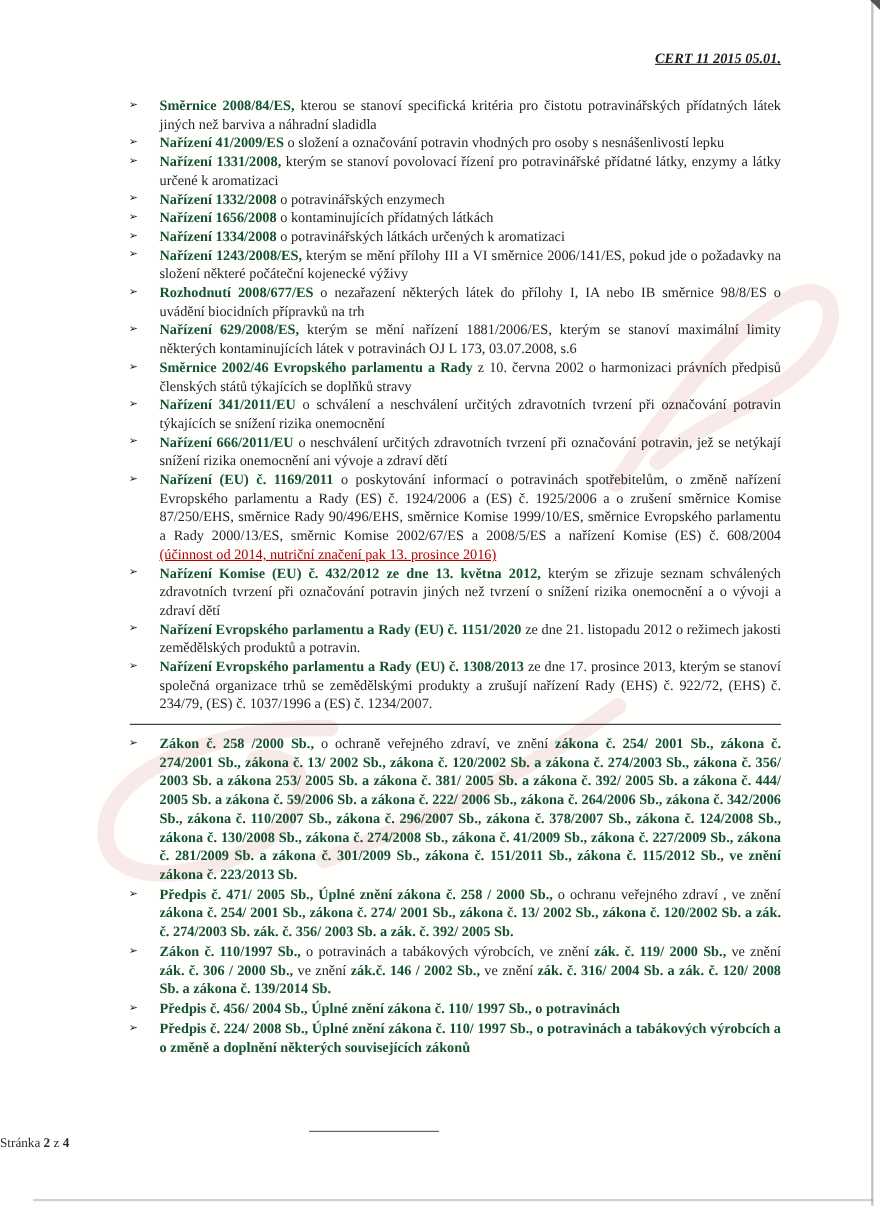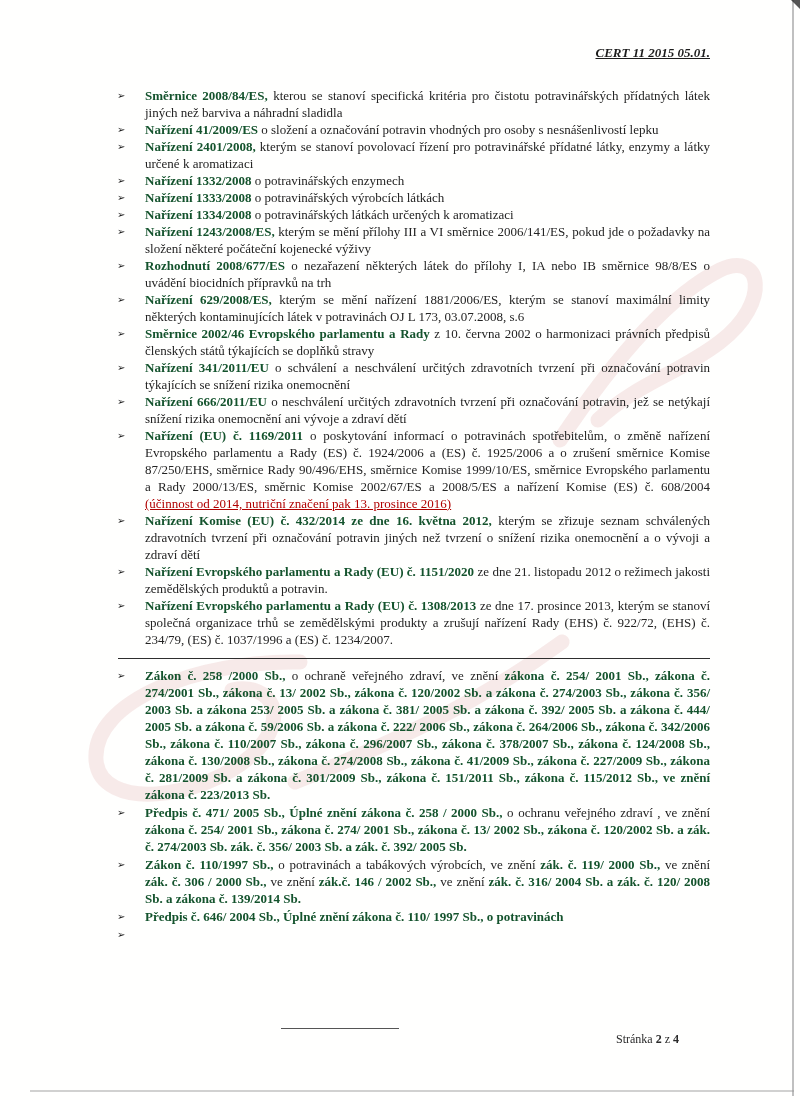--- a/index.html
+++ b/index.html
@@ -72,21 +72,21 @@
     border-top: 1.5px solid #2e2e2e;
     height: 0;
   }
   .sec-cz .li { margin-bottom: 1px; }
 
   .footer {
     position: absolute;
     top: 1028px;
     left: 0;
     width: 679px;
-    text-align: right;
+    text-align: left;
     font-size: 12px;
     color: #2a2a2a;
   }
   .footer-line {
     width: 118px;
     margin: 0 auto 3px auto;
     border-top: 1px solid #555;
     height: 0;
   }
   .footer b { font-weight: bold; }
@@ -103,42 +103,42 @@
   </svg>
 
   <div class="header">
     <span class="code">CERT 11 2015 05.01.</span>
   </div>
 
   <div class="content">
     <section class="list sec-eu">
         <div class="li"><span class="bullet">➢</span><span class="seg-b">Směrnice 2008/84/ES,</span><span class="seg-r"> kterou se stanoví specifická kritéria pro čistotu potravinářských přídatných látek jiných než barviva a náhradní sladidla</span></div>
         <div class="li"><span class="bullet">➢</span><span class="seg-b">Nařízení 41/2009/ES</span><span class="seg-r"> o složení a označování potravin vhodných pro osoby s nesnášenlivostí lepku</span></div>
-        <div class="li"><span class="bullet">➢</span><span class="seg-b">Nařízení 2401/2008,</span><span class="seg-r"> kterým se stanoví povolovací řízení pro potravinářské přídatné látky, enzymy a látky určené k aromatizaci</span></div>
+        <div class="li"><span class="bullet">➢</span><span class="seg-b">Nařízení 1331/2008,</span><span class="seg-r"> kterým se stanoví povolovací řízení pro potravinářské přídatné látky, enzymy a látky určené k aromatizaci</span></div>
         <div class="li"><span class="bullet">➢</span><span class="seg-b">Nařízení 1332/2008</span><span class="seg-r"> o potravinářských enzymech</span></div>
-        <div class="li"><span class="bullet">➢</span><span class="seg-b">Nařízení 1333/2008</span><span class="seg-r"> o potravinářských výrobcích látkách</span></div>
+        <div class="li"><span class="bullet">➢</span><span class="seg-b">Nařízení 1656/2008</span><span class="seg-r"> o kontaminujících přídatných látkách</span></div>
         <div class="li"><span class="bullet">➢</span><span class="seg-b">Nařízení 1334/2008</span><span class="seg-r"> o potravinářských látkách určených k aromatizaci</span></div>
         <div class="li"><span class="bullet">➢</span><span class="seg-b">Nařízení 1243/2008/ES,</span><span class="seg-r"> kterým se mění přílohy III a VI směrnice 2006/141/ES, pokud jde o požadavky na složení některé počáteční kojenecké výživy</span></div>
         <div class="li"><span class="bullet">➢</span><span class="seg-b">Rozhodnutí 2008/677/ES</span><span class="seg-r"> o nezařazení některých látek do přílohy I, IA nebo IB směrnice 98/8/ES o uvádění biocidních přípravků na trh</span></div>
         <div class="li"><span class="bullet">➢</span><span class="seg-b">Nařízení 629/2008/ES,</span><span class="seg-r"> kterým se mění nařízení 1881/2006/ES, kterým se stanoví maximální limity některých kontaminujících látek v potravinách  OJ L 173, 03.07.2008, s.6</span></div>
         <div class="li"><span class="bullet">➢</span><span class="seg-b">Směrnice 2002/46 Evropského parlamentu a Rady</span><span class="seg-r"> z 10. června 2002 o harmonizaci právních předpisů členských států týkajících se doplňků stravy</span></div>
         <div class="li"><span class="bullet">➢</span><span class="seg-b">Nařízení 341/2011/EU</span><span class="seg-r"> o schválení a neschválení určitých zdravotních tvrzení při označování potravin týkajících se snížení rizika onemocnění</span></div>
         <div class="li"><span class="bullet">➢</span><span class="seg-b">Nařízení 666/2011/EU</span><span class="seg-r"> o neschválení určitých zdravotních tvrzení při označování potravin, jež se netýkají snížení rizika onemocnění ani vývoje a zdraví dětí</span></div>
         <div class="li"><span class="bullet">➢</span><span class="seg-b">Nařízení (EU) č. 1169/2011</span><span class="seg-r"> o poskytování informací o potravinách spotřebitelům, o změně nařízení Evropského parlamentu a Rady (ES) č. 1924/2006 a (ES) č. 1925/2006 a o zrušení směrnice Komise 87/250/EHS, směrnice Rady 90/496/EHS, směrnice Komise 1999/10/ES, směrnice Evropského parlamentu a Rady 2000/13/ES, směrnic Komise 2002/67/ES a 2008/5/ES a nařízení Komise (ES) č. 608/2004 </span><span class="seg-rb">(účinnost od 2014, nutriční značení pak 13. prosince 2016)</span></div>
-        <div class="li"><span class="bullet">➢</span><span class="seg-b">Nařízení Komise (EU) č. 432/2014  ze dne 16. května 2012,</span><span class="seg-r"> kterým se zřizuje seznam schválených zdravotních tvrzení při označování potravin jiných než tvrzení o snížení rizika onemocnění a o vývoji a zdraví dětí</span></div>
+        <div class="li"><span class="bullet">➢</span><span class="seg-b">Nařízení Komise (EU) č. 432/2012  ze dne 13. května 2012,</span><span class="seg-r"> kterým se zřizuje seznam schválených zdravotních tvrzení při označování potravin jiných než tvrzení o snížení rizika onemocnění a o vývoji a zdraví dětí</span></div>
         <div class="li"><span class="bullet">➢</span><span class="seg-b">Nařízení Evropského parlamentu a Rady (EU) č. 1151/2020</span><span class="seg-r"> ze dne 21. listopadu 2012 o režimech jakosti zemědělských produktů a potravin.</span></div>
         <div class="li"><span class="bullet">➢</span><span class="seg-b">Nařízení Evropského parlamentu a Rady (EU) č. 1308/2013</span><span class="seg-r"> ze dne 17. prosince 2013, kterým se stanoví společná organizace trhů se zemědělskými produkty a zrušují nařízení Rady (EHS) č. 922/72, (EHS) č. 234/79, (ES) č. 1037/1996 a (ES) č. 1234/2007.</span></div>
       </section>
     <div class="divider"></div>
     <section class="list sec-cz">
         <div class="li"><span class="bullet">➢</span><span class="seg-b">Zákon č. 258 /2000 Sb.,</span><span class="seg-r"> o ochraně veřejného zdraví, ve znění </span><span class="seg-b">zákona č. 254/ 2001 Sb., zákona č. 274/2001 Sb., zákona č. 13/ 2002 Sb., zákona č. 120/2002 Sb. a zákona č. 274/2003 Sb., zákona č. 356/ 2003 Sb. a zákona 253/ 2005 Sb. a zákona č. 381/ 2005 Sb. a zákona č. 392/ 2005 Sb. a zákona č. 444/ 2005 Sb. a zákona č. 59/2006 Sb. a zákona č. 222/ 2006 Sb., zákona č. 264/2006 Sb., zákona č. 342/2006 Sb., zákona č. 110/2007 Sb., zákona č. 296/2007 Sb., zákona č. 378/2007 Sb., zákona č. 124/2008 Sb., zákona č. 130/2008 Sb., zákona č. 274/2008 Sb., zákona č. 41/2009 Sb., zákona č. 227/2009 Sb., zákona č. 281/2009 Sb. a zákona č. 301/2009 Sb., zákona č. 151/2011 Sb., zákona č. 115/2012 Sb., ve znění zákona č. 223/2013 Sb.</span></div>
         <div class="li"><span class="bullet">➢</span><span class="seg-b">Předpis č. 471/ 2005 Sb., Úplné znění zákona č. 258 / 2000 Sb.,</span><span class="seg-r"> o ochranu veřejného zdraví , ve znění </span><span class="seg-b">zákona č. 254/ 2001 Sb., zákona č. 274/ 2001 Sb., zákona č. 13/ 2002 Sb., zákona č. 120/2002 Sb. a zák. č. 274/2003 Sb.  zák. č. 356/ 2003 Sb. a zák. č. 392/ 2005 Sb.</span></div>
         <div class="li"><span class="bullet">➢</span><span class="seg-b">Zákon č. 110/1997 Sb.,</span><span class="seg-r"> o potravinách a tabákových výrobcích, ve znění </span><span class="seg-b">zák. č. 119/ 2000 Sb.,</span><span class="seg-r"> ve znění </span><span class="seg-b">zák. č. 306 / 2000 Sb.,</span><span class="seg-r"> ve znění </span><span class="seg-b">zák.č. 146 / 2002 Sb.,</span><span class="seg-r"> ve znění </span><span class="seg-b">zák. č. 316/ 2004 Sb. a zák. č. 120/ 2008 Sb. a zákona č. 139/2014 Sb.</span></div>
-        <div class="li"><span class="bullet">➢</span><span class="seg-b">Předpis č. 646/ 2004 Sb., Úplné znění zákona č. 110/ 1997 Sb., o potravinách</span></div>
-        <div class="li"><span class="bullet">➢</span></div>
+        <div class="li"><span class="bullet">➢</span><span class="seg-b">Předpis č. 456/ 2004 Sb., Úplné znění zákona č. 110/ 1997 Sb., o potravinách</span></div>
+        <div class="li"><span class="bullet">➢</span><span class="seg-b">Předpis č. 224/ 2008 Sb., Úplné znění zákona č. 110/ 1997 Sb., o potravinách a tabákových výrobcích a o změně a doplnění některých souvisejících zákonů</span></div>
       </section>
   </div>
 
   <div class="footer">
     <div class="footer-line"></div>
     <span><span>Stránka </span><b>2</b><span> z </span><b>4</b></span>
   </div>
 
   <div class="scan-right"></div>
   <div class="scan-bottom"></div>

